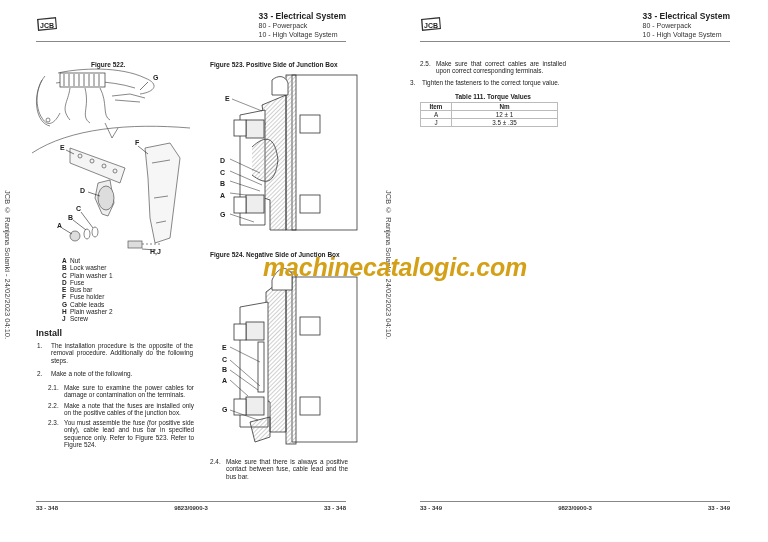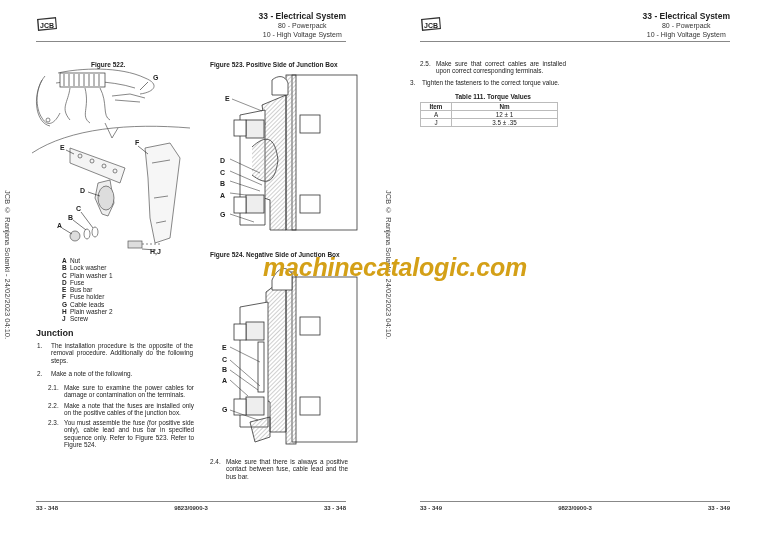--- a/index.html
+++ b/index.html
@@ -4,21 +4,21 @@
 <style>
   * { box-sizing: border-box; margin: 0; padding: 0; }
   html, body { width: 768px; height: 542px; background: #ffffff; overflow: hidden; }
   body { font-family: "Liberation Sans", sans-serif; color: #222; position: relative; }
 
   .page { position: absolute; top: 0; width: 384px; height: 542px; background: #fff; }
   .page.left { left: 0; }
   .page.right { left: 384px; }
 
   .logo { position: absolute; left: 36px; top: 17px; width: 22px; height: 14px; }
-  .hdr { position: absolute; right: 38px; top: 12px; text-align: center; line-height: 9px; }
+  .hdr { position: absolute; right: 38px; top: 12px; text-align: left; line-height: 9px; }
   .hdr .t1 { font-size: 8.5px; font-weight: bold; color: #222; }
   .hdr .t2, .hdr .t3 { font-size: 7px; color: #333; }
   .hdr-rule { position: absolute; left: 36px; right: 38px; top: 41px; border-top: 1px solid #888; }
 
   .ftr-rule { position: absolute; left: 36px; right: 38px; border-top: 1px solid #888; }
   .ftr { position: absolute; left: 36px; right: 38px; font-size: 6px; font-weight: bold; color: #333; display: flex; justify-content: space-between; }
 
   .side-wm { position: absolute; font-size: 7.5px; color: #444; writing-mode: vertical-rl; white-space: nowrap; }
 
   .fig-title { position: absolute; font-size: 6.5px; font-weight: bold; color: #222; white-space: nowrap; }
@@ -158,21 +158,21 @@
     <div class="row">
         <span class="k">H</span>
         <span>Plain washer 2</span>
       </div>
     <div class="row">
         <span class="k">J</span>
         <span>Screw</span>
       </div>
   </div>
 
-  <div class="h2">Junction</div>
+  <div class="h2">Install</div>
 
   <div class="txt" style="left:51px; top:342px; width:142px;">
     <span class="num">1.</span>
     <span>The installation procedure is the opposite of the removal procedure. Additionally do the following steps.</span>
   </div>
   <div class="txt" style="left:51px; top:370px; width:142px;">
     <span class="num">2.</span>
     <span>Make a note of the following.</span>
   </div>
   <div class="txt sub" style="left:64px; top:384px; width:130px;">

